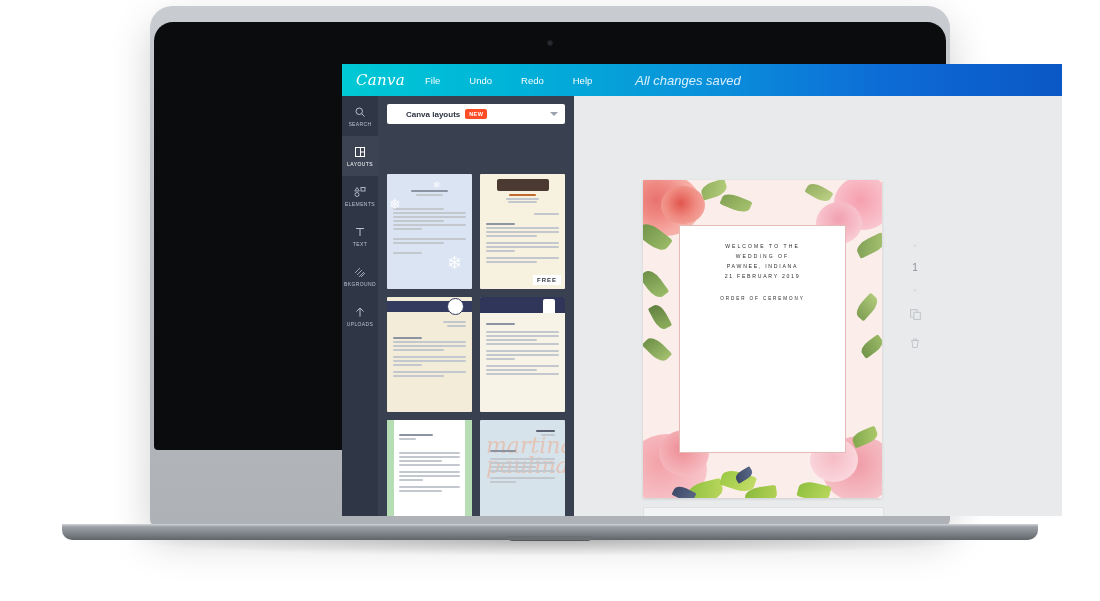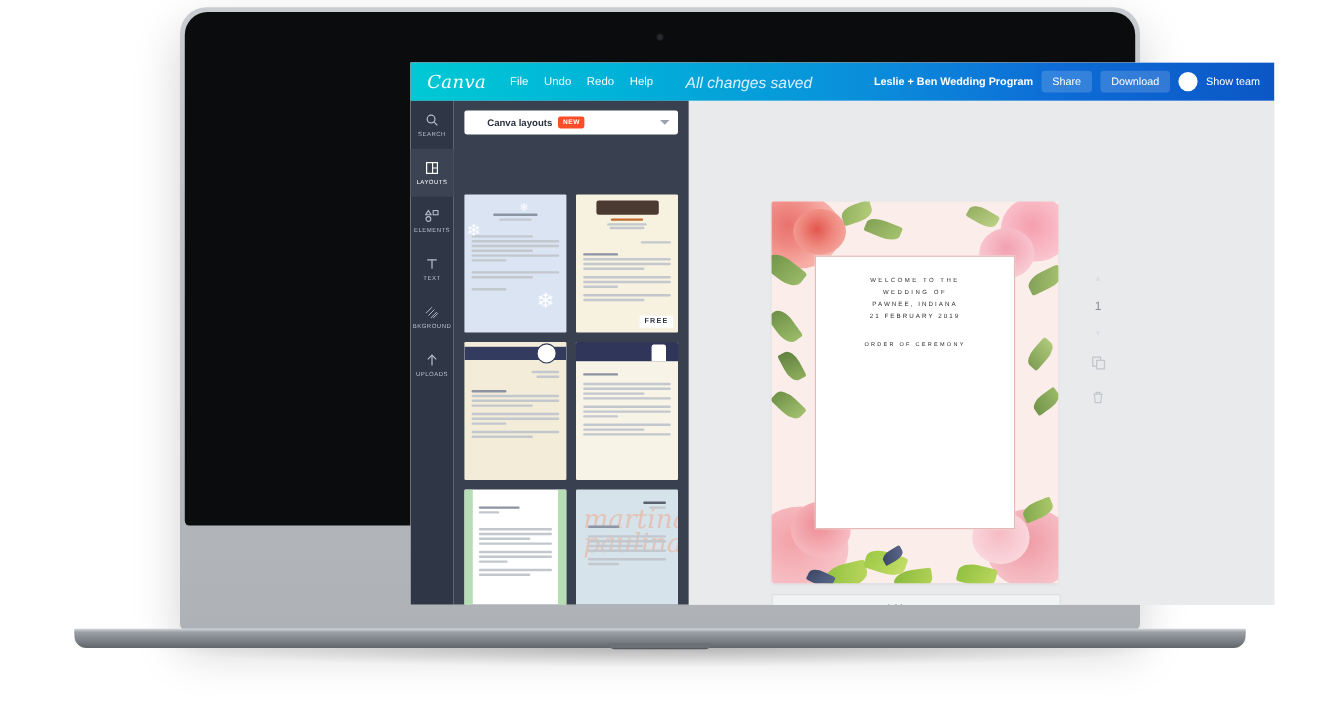--- a/index.html
+++ b/index.html
@@ -8,21 +8,21 @@
   #stage{position:relative;width:1100px;height:601px;background:#ffffff;}
 
   
   .laptop-lid{
     position:absolute;left:150px;top:6px;width:800px;height:520px;
     background:linear-gradient(180deg,#c9ccd0 0%,#b9bdc2 40%,#aeb2b7 100%);
     border-radius:22px 22px 6px 6px;
     box-shadow:0 16px 40px rgba(0,0,0,.18);
   }
   .lid-inner{
-    position:absolute;left:4px;top:4px;width:792px;height:428px;
+    position:absolute;left:4px;top:16px;width:792px;height:428px;
     background:#0b0c0e;border-radius:19px 19px 4px 4px;
   }
   .camera{
     position:absolute;left:50%;top:18px;width:6px;height:6px;margin-left:-3px;
     border-radius:50%;background:#2a2d33;
     box-shadow:inset 0 0 2px #000;
   }
   .screen{
     position:absolute;left:188px;top:42px;width:720px;height:452px;
     background:#e9eaec;overflow:hidden;
@@ -49,21 +49,21 @@
   
   .topbar{
     position:absolute;left:0;top:0;width:720px;height:32px;
     background:linear-gradient(90deg,#00c9d4 0%,#00b4d8 22%,#0a8fdb 52%,#0d6cd6 75%,#0b57c6 100%);
     display:flex;align-items:center;
   }
   .canva-logo{
     margin-left:14px;color:#fff;font-family:"DejaVu Serif",serif;font-style:italic;
     font-size:15px;letter-spacing:.3px;
   }
-  .menu{display:flex;align-items:center;gap:13px;margin-left:20px;text-align:center;}
+  .menu{display:flex;align-items:center;gap:29px;margin-left:20px;text-align:center;}
   .menu-item{color:#ffffff;font-size:9.5px;opacity:.97;cursor:default;}
   .saved{color:#eaf7ff;font-size:13px;font-style:italic;margin-left:14px;opacity:.92;}
   .topbar-right{margin-left:auto;display:flex;align-items:center;gap:7px;padding-right:12px;}
   .doc-title{color:#ffffff;font-size:9px;font-weight:bold;}
   .tb-btn{
     background:rgba(255,255,255,.16);color:#fff;font-size:9px;
     padding:4px 9px;border-radius:3px;
   }
   .avatar{width:16px;height:16px;border-radius:50%;background:#ffffff;}
   .showteam{color:#fff;font-size:9px;}
@@ -199,27 +199,20 @@
 
         <div class="topbar">
           <div class="canva-logo">Canva</div>
           <div class="menu">
             <div class="menu-item">File</div>
             <div class="menu-item">Undo</div>
             <div class="menu-item">Redo</div>
             <div class="menu-item">Help</div>
             <div class="saved">All changes saved</div>
           </div>
-          <div class="topbar-right">
-            <div class="doc-title">Leslie + Ben Wedding Program</div>
-            <div class="tb-btn">Share</div>
-            <div class="tb-btn">Download</div>
-            <div class="avatar"></div>
-            <div class="showteam">Show team</div>
-          </div>
         </div>
 
         <div class="rail">
           <div class="rail-item">
             <span class="rail-ico">
               <svg width="12" height="12" viewBox="0 0 24 24" fill="none" stroke="currentColor" stroke-width="2">
                 <circle cx="10.5" cy="10.5" r="6.5"></circle>
                   <line x1="15.5" y1="15.5" x2="21" y2="21"></line>
               </svg>
             </span>

